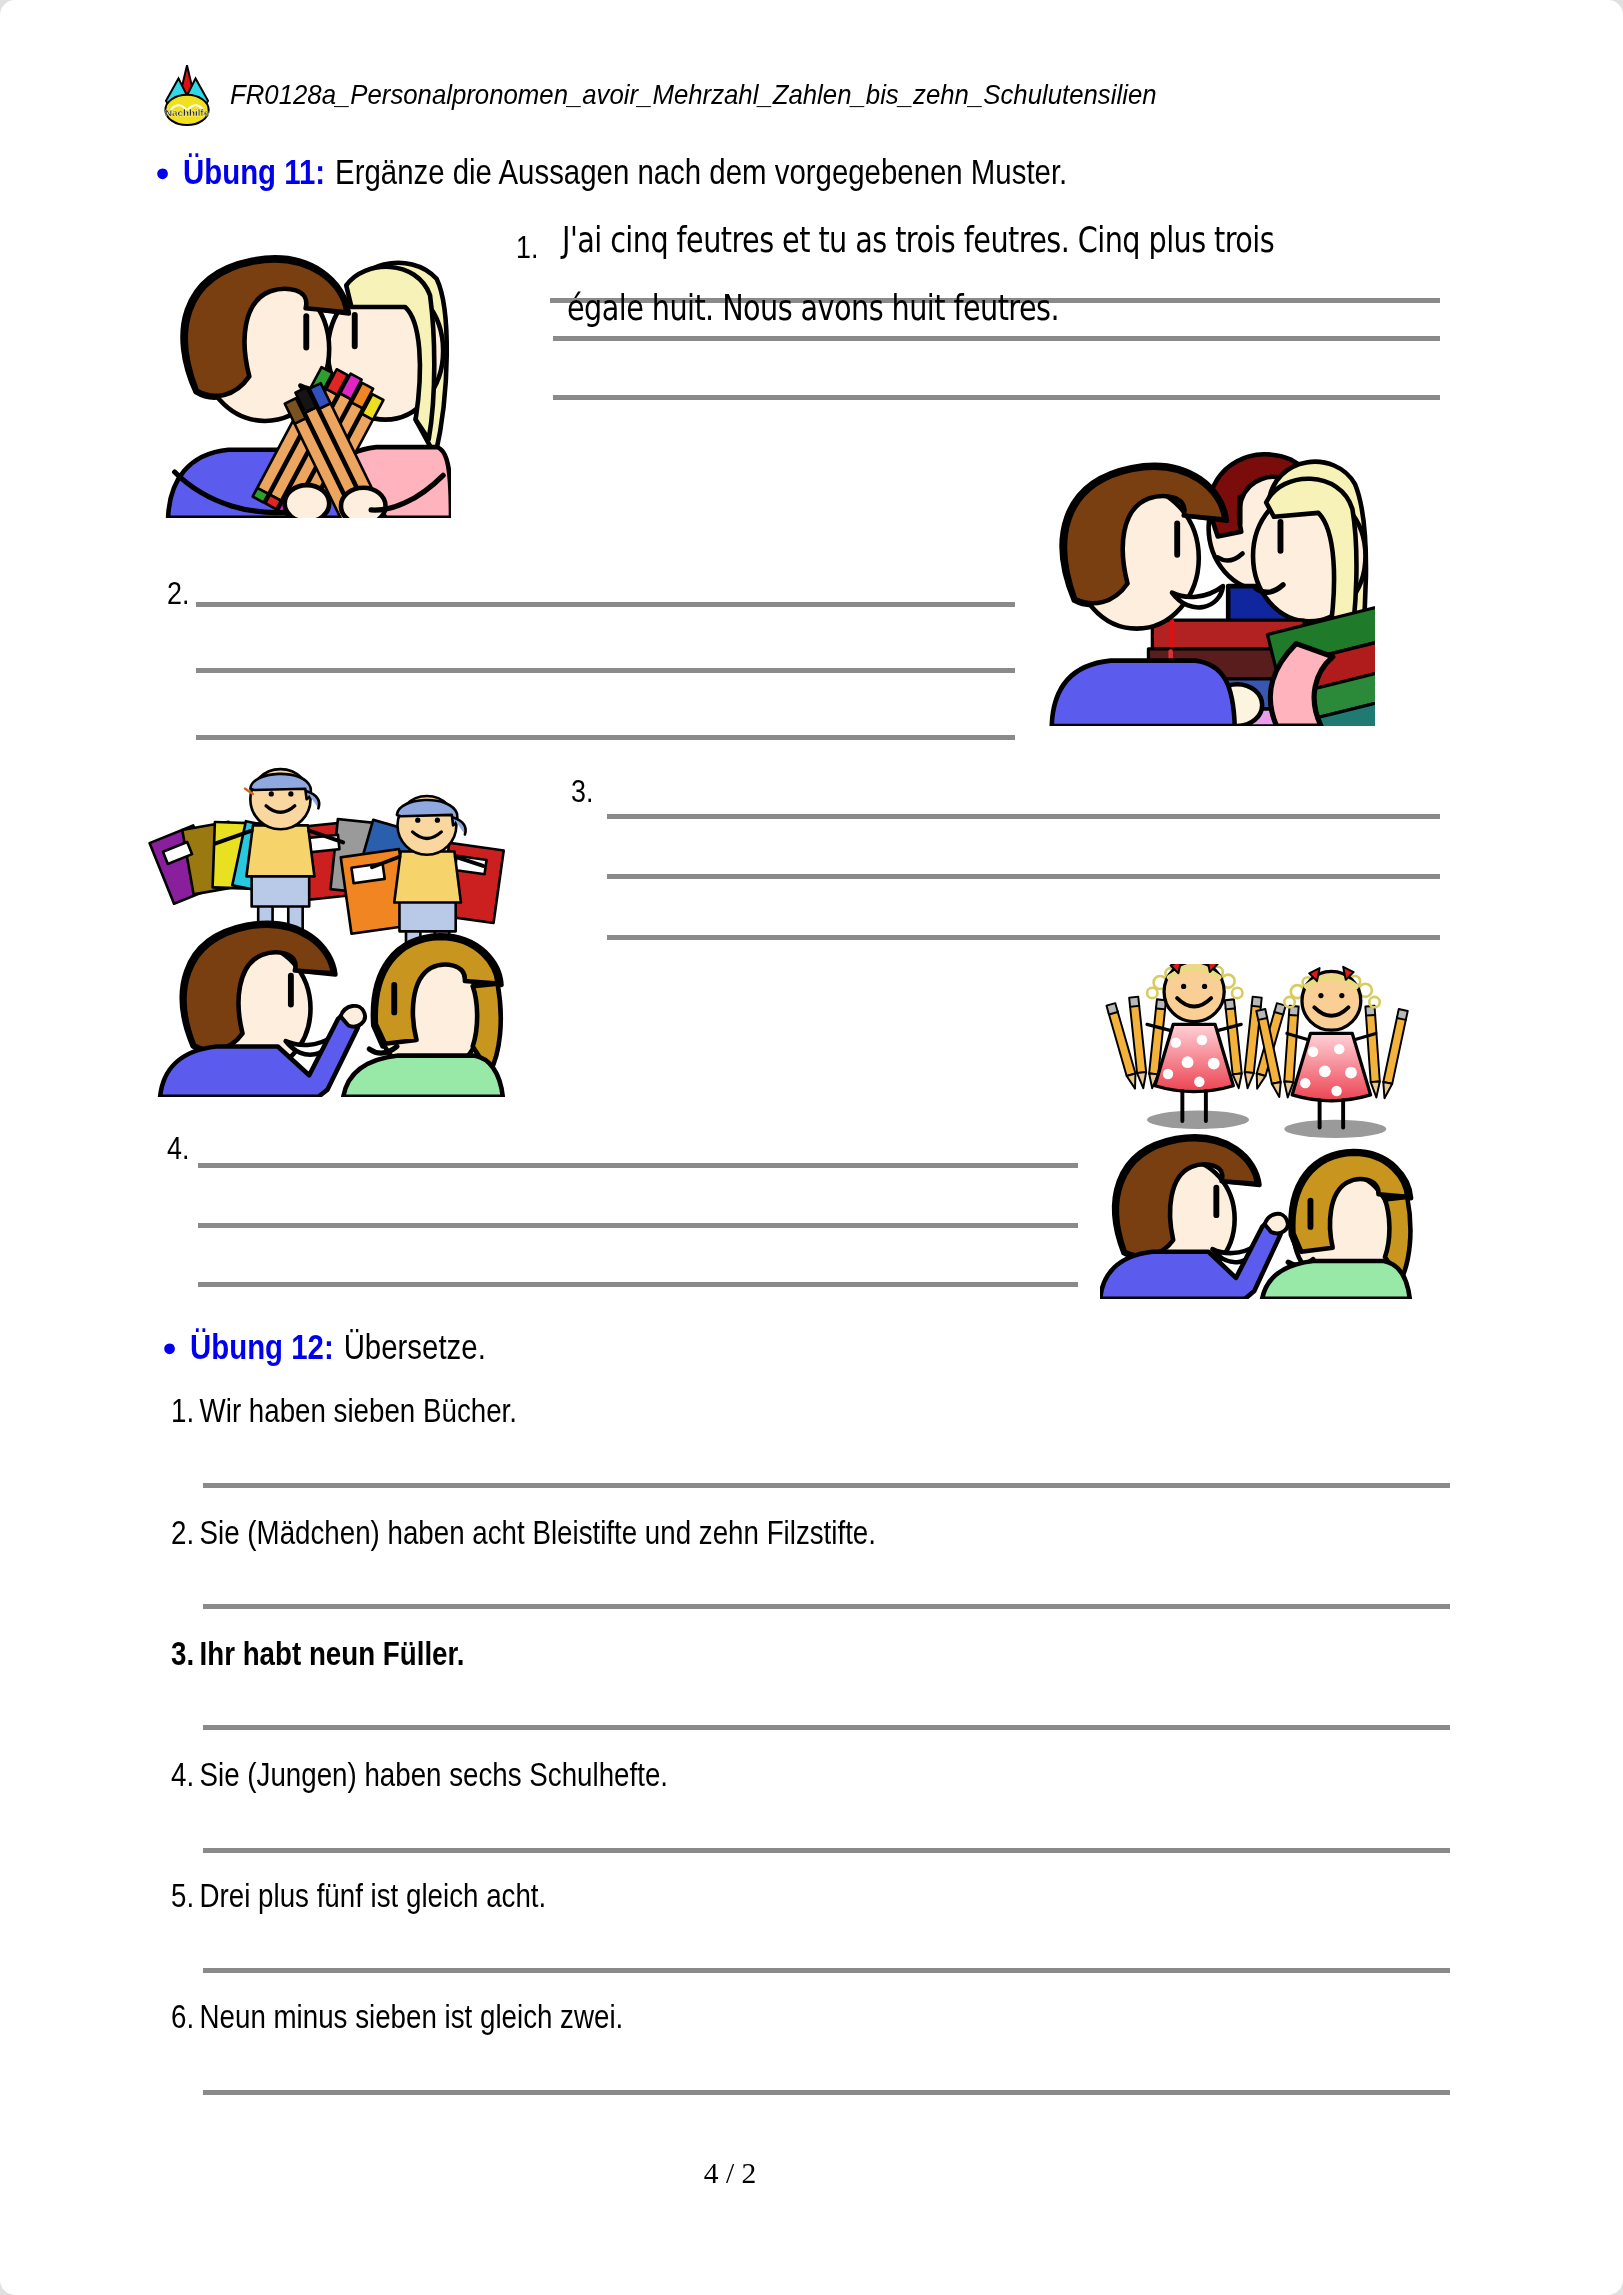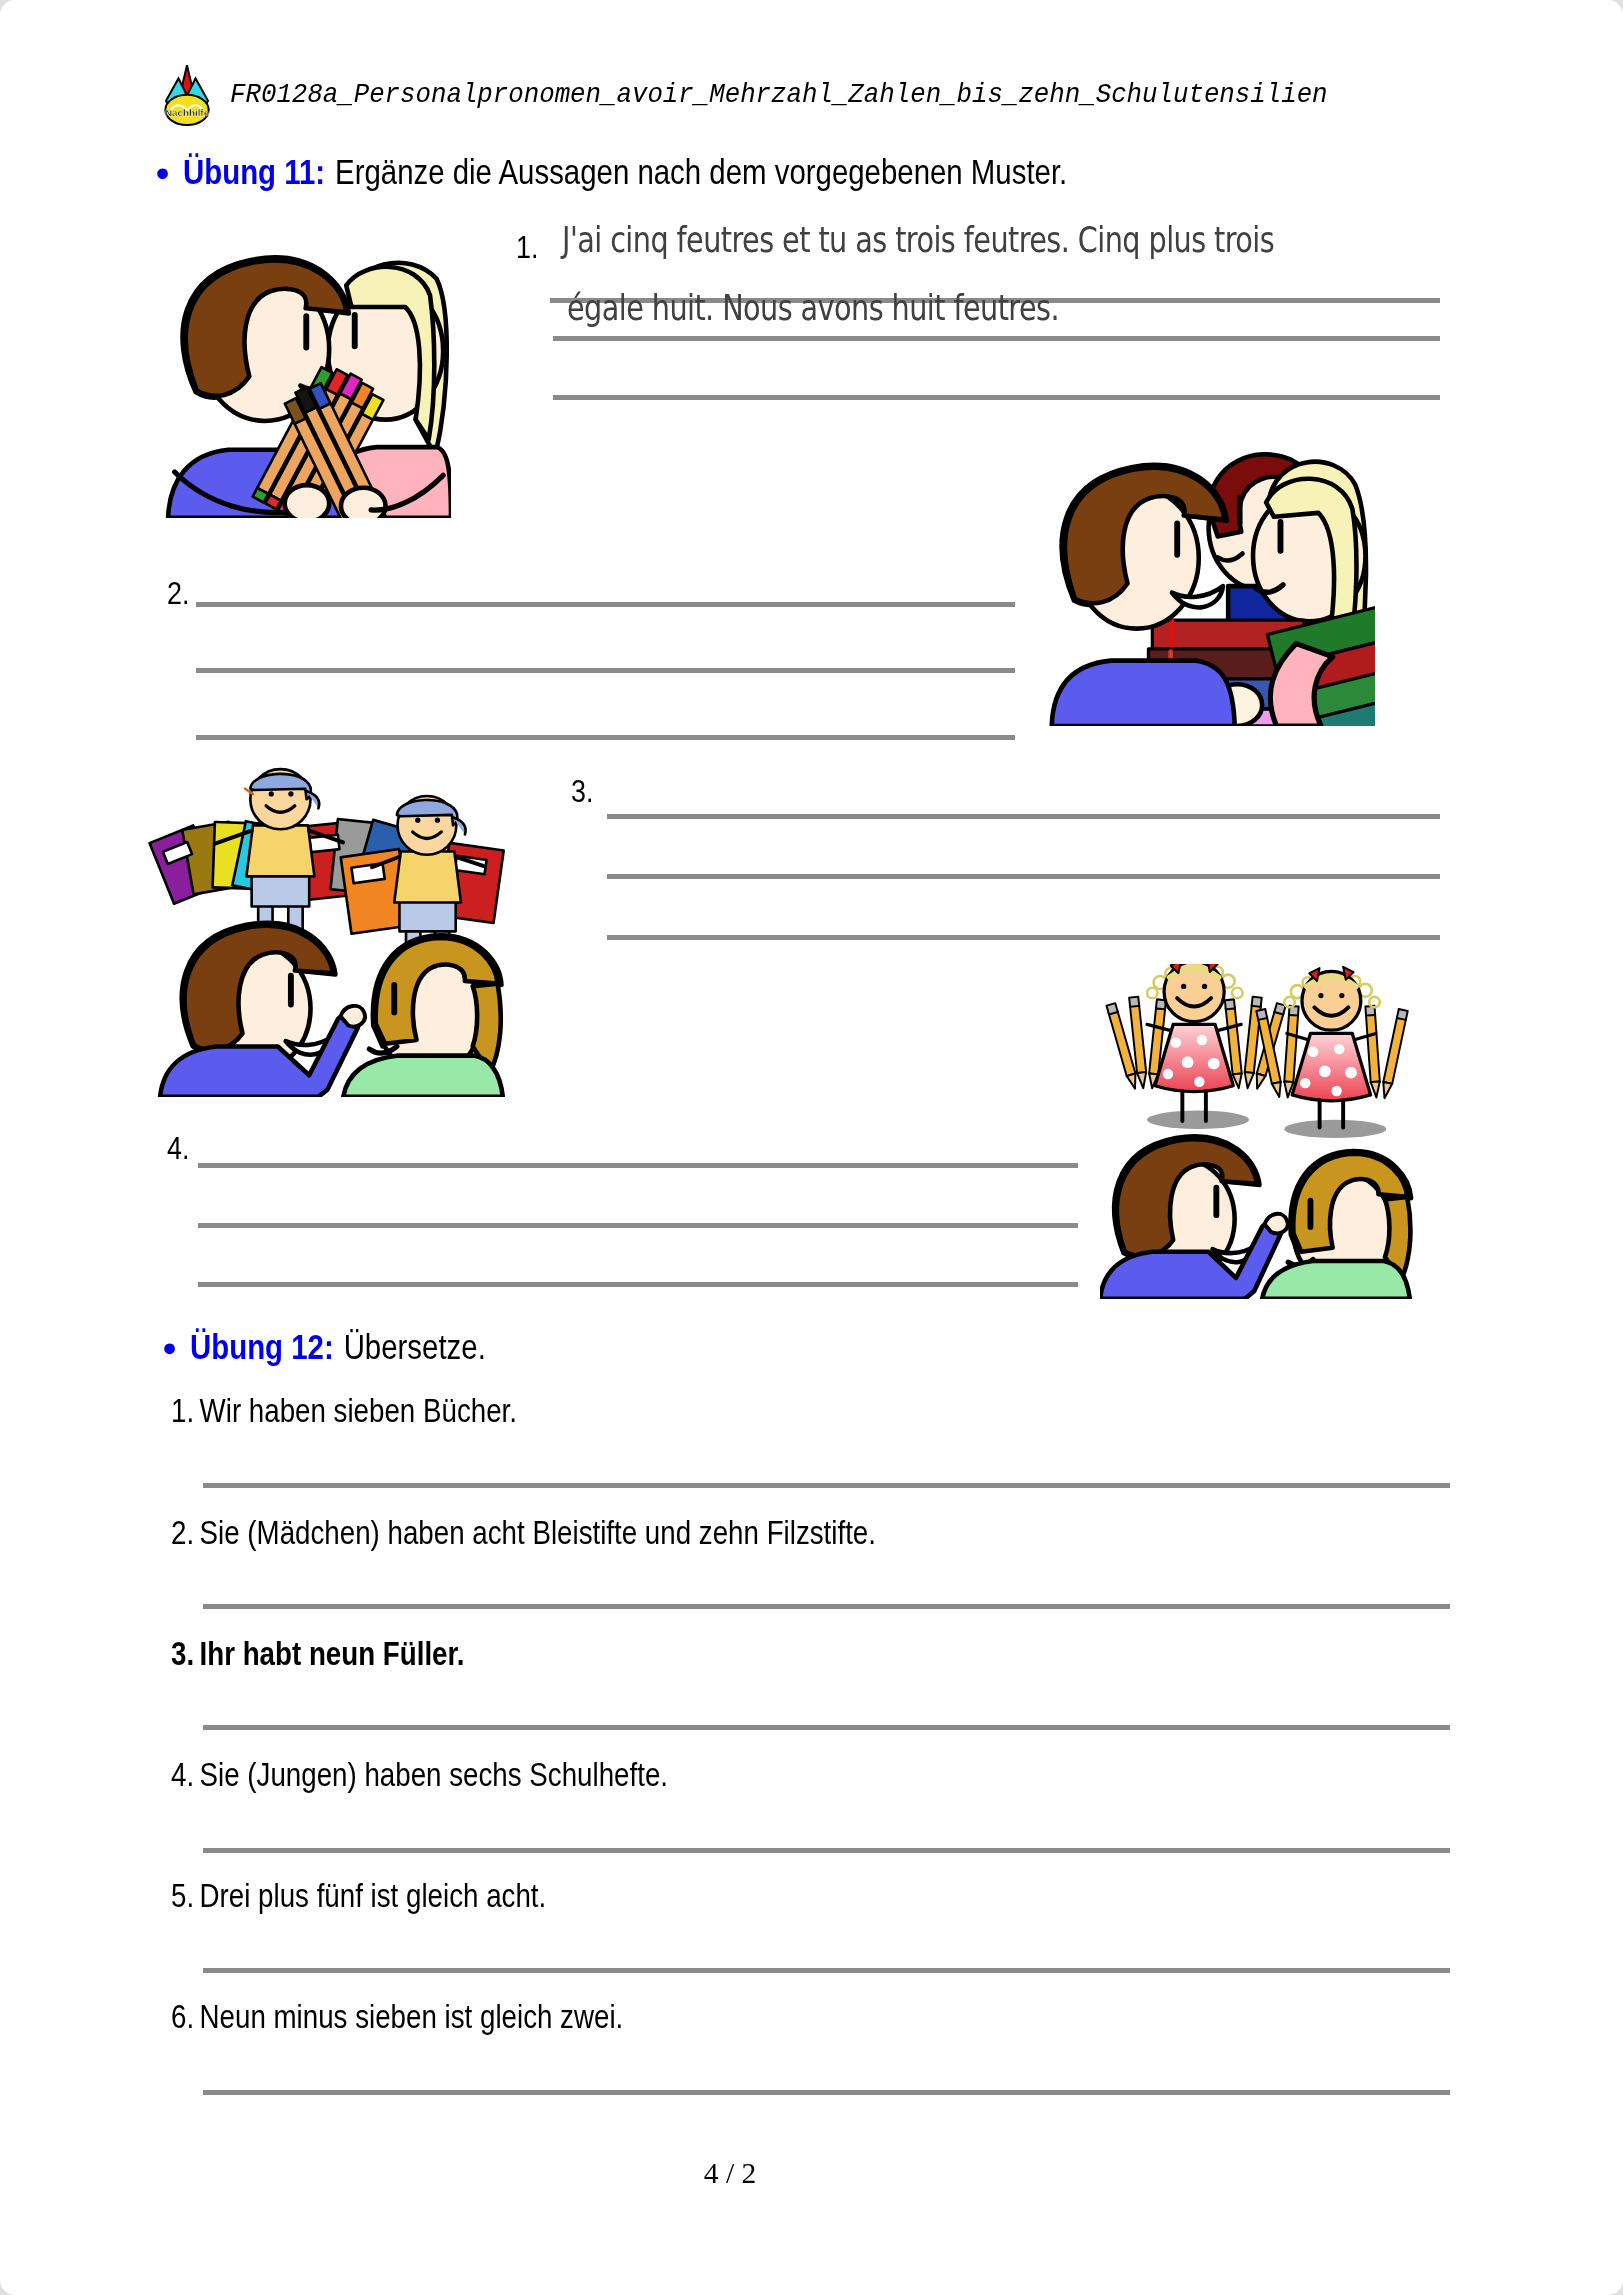--- a/index.html
+++ b/index.html
@@ -1,27 +1,27 @@
 <!DOCTYPE html>
 <html style="font-size:10.5px"><head>
 <meta charset="utf-8">
 <style>
   html,body{margin:0;padding:0;background:#e0e0e0;}
   .page{position:relative;width:1623px;height:2295px;background:#ffffff;overflow:hidden;
         font-family:"Liberation Sans",sans-serif;color:#000;border-radius:15px;}
   .abs{position:absolute;}
   .cond{display:inline-block;transform:scaleX(0.84);transform-origin:0 50%;white-space:nowrap;}
   .cond92{display:inline-block;transform:scaleX(0.92);transform-origin:0 50%;white-space:nowrap;}
-  .title{font-family:Liberation Mono, monospace;font-style:italic;font-size:28px;letter-spacing:0px;}
+  .title{font-family:Liberation Sans, sans-serif;font-style:italic;font-size:28px;letter-spacing:0px;}
   .heading{display:flex;align-items:center;font-size:35px;}
   .heading .bullet{color:#0000ee;font-size:25px;margin-right:13px;line-height:1;}
   .h-label{color:#0000ee;font-weight:bold;}
   .h-instr{color:#000;margin-left:11.8px;}
   .num{font-size:32px;line-height:1.1;}
-  .hw{font-family:"DejaVu Sans",sans-serif;font-size:35px;color:#404040;letter-spacing:-0.7px;}
+  .hw{font-family:"DejaVu Sans",sans-serif;font-size:35px;color:#000000;letter-spacing:-0.7px;}
   .hw-wrap{transform:scaleX(0.82);transform-origin:0 50%;white-space:nowrap;display:inline-block;}
   .line{position:absolute;height:5.2px;background:#8a8a8a;}
   .item{font-size:33px;line-height:1.12;}
   .item .no{display:inline-block;min-width:34px;}
   .footer{font-family:"Liberation Serif",serif;font-size:29.5px;text-align:center;}
   svg{display:block;}
 </style>
 </head>
 <body>
 

